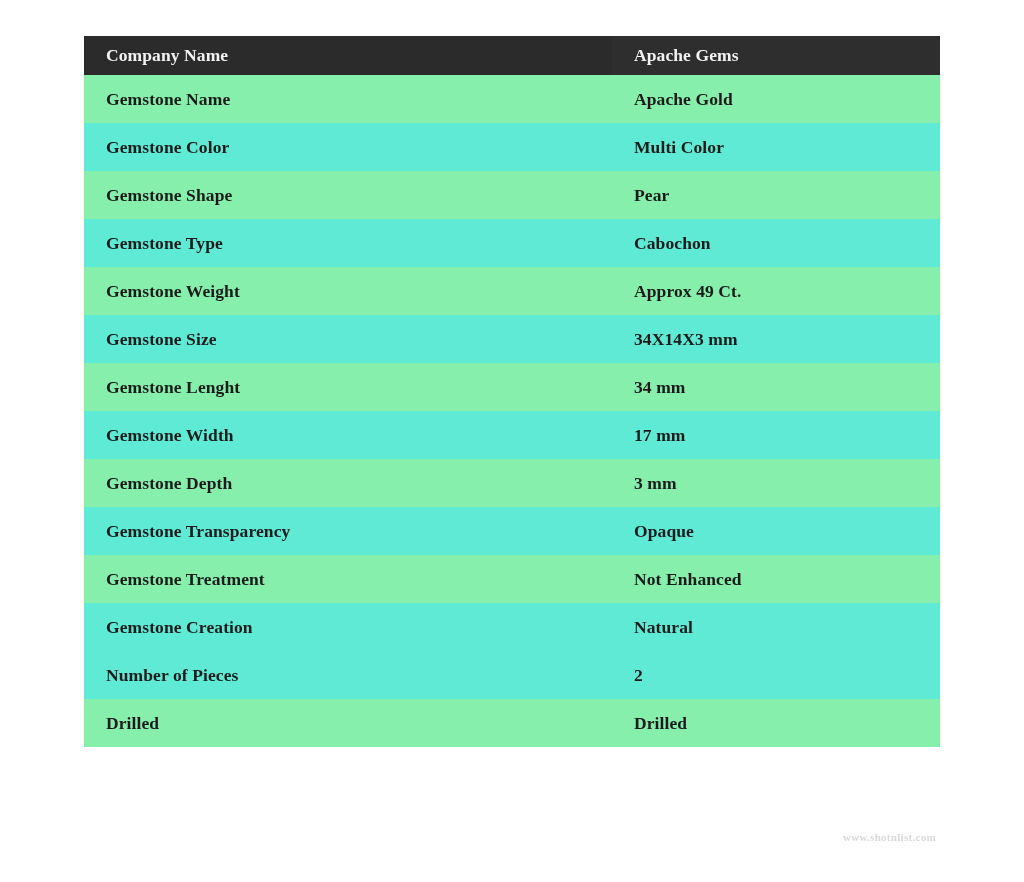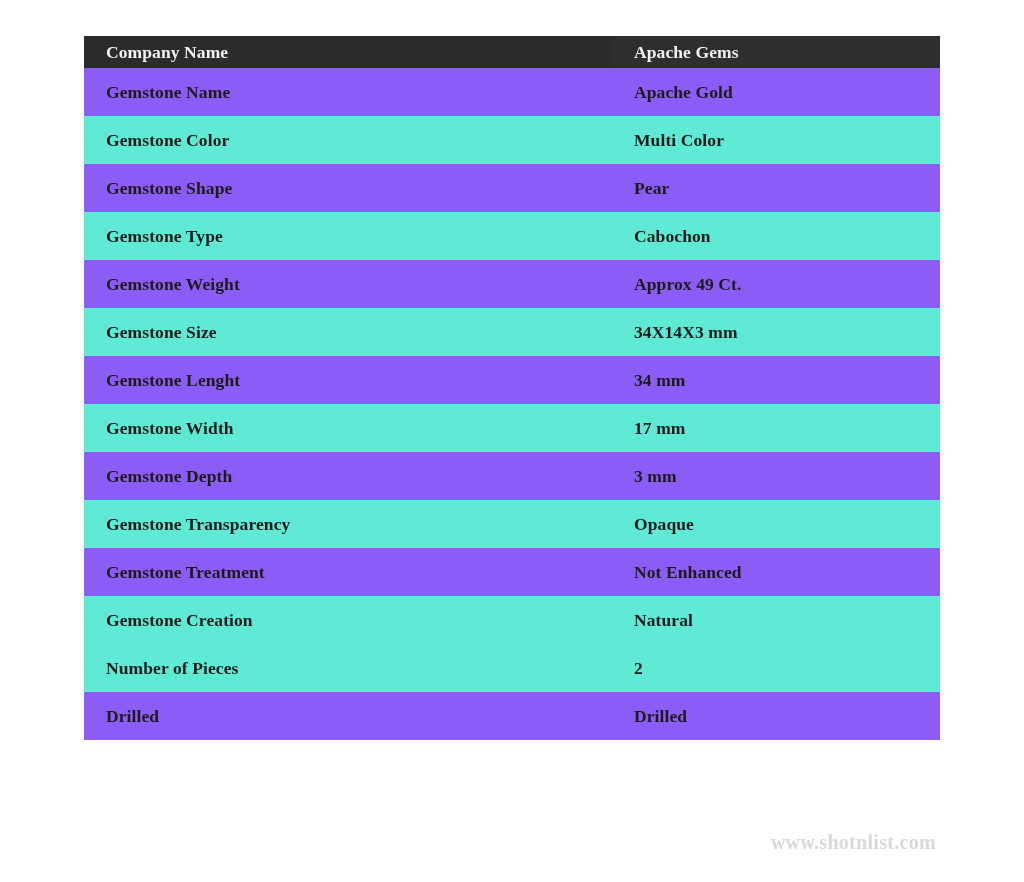--- a/index.html
+++ b/index.html
@@ -34,38 +34,38 @@
     font-size: 17.5px;
     color: #1b1b1b;
     letter-spacing: 0.1px;
   }
   table.spec col.c1 { width: 528px; }
   table.spec col.c2 { width: 328px; }
 
   tr.header-row td {
     background: #2e2e2e;
     color: #f2f2f2;
-    height: 32px;
+    height: 39px;
     margin-left: 33px;
   }
   tr.header-row td.label { background: #2b2b2b; }
   tr.header-row td.value { background: #2e2e2e; }
 
-  tr.shade td { background: #8b5cf6; }
+  tr.shade td { background: #86efac; }
   tr.plain td { background: #5eead4; }
 
   td.value { padding-left: 22px; }
 
   .watermark {
     position: absolute;
     right: 88px;
     top: 831px;
     font-family: "Liberation Serif", serif;
     font-weight: bold;
-    font-size: 20px;
+    font-size: 11px;
     color: #d9d9d9;
     letter-spacing: 0.3px;
   }
 </style>
 </head>
 <body>
 
 <div class="spec-wrap">
   <table class="spec">
     <colgroup>

